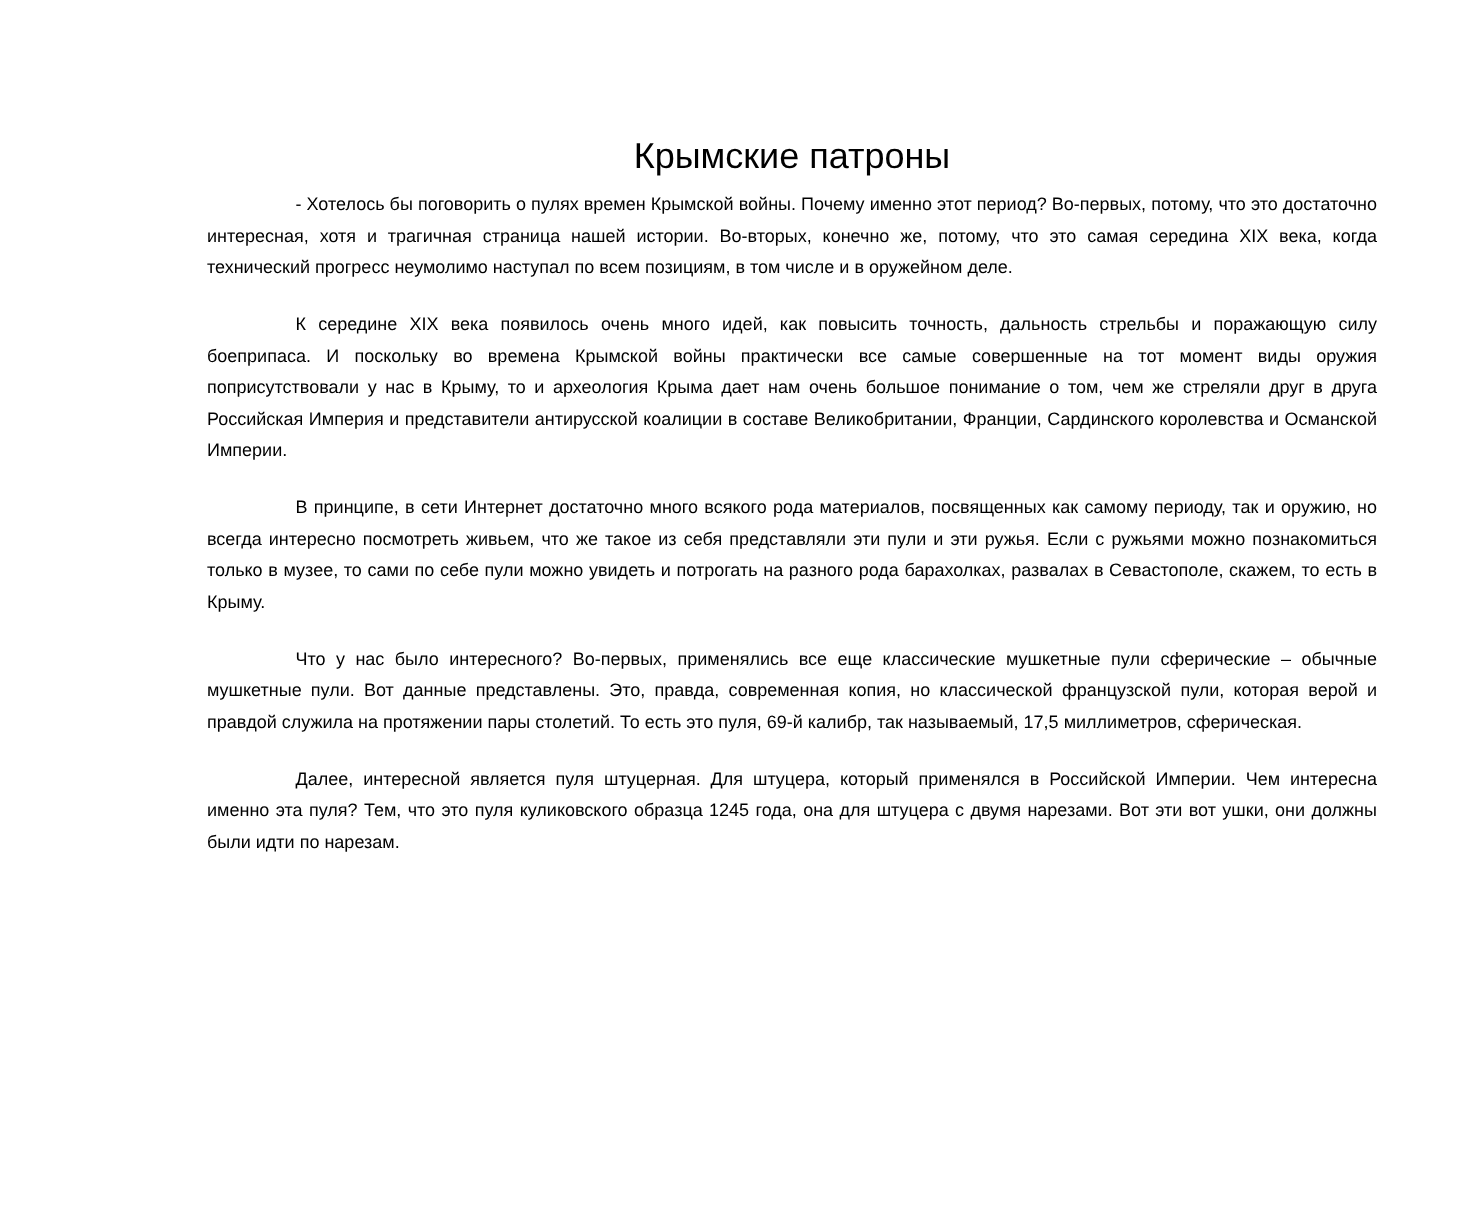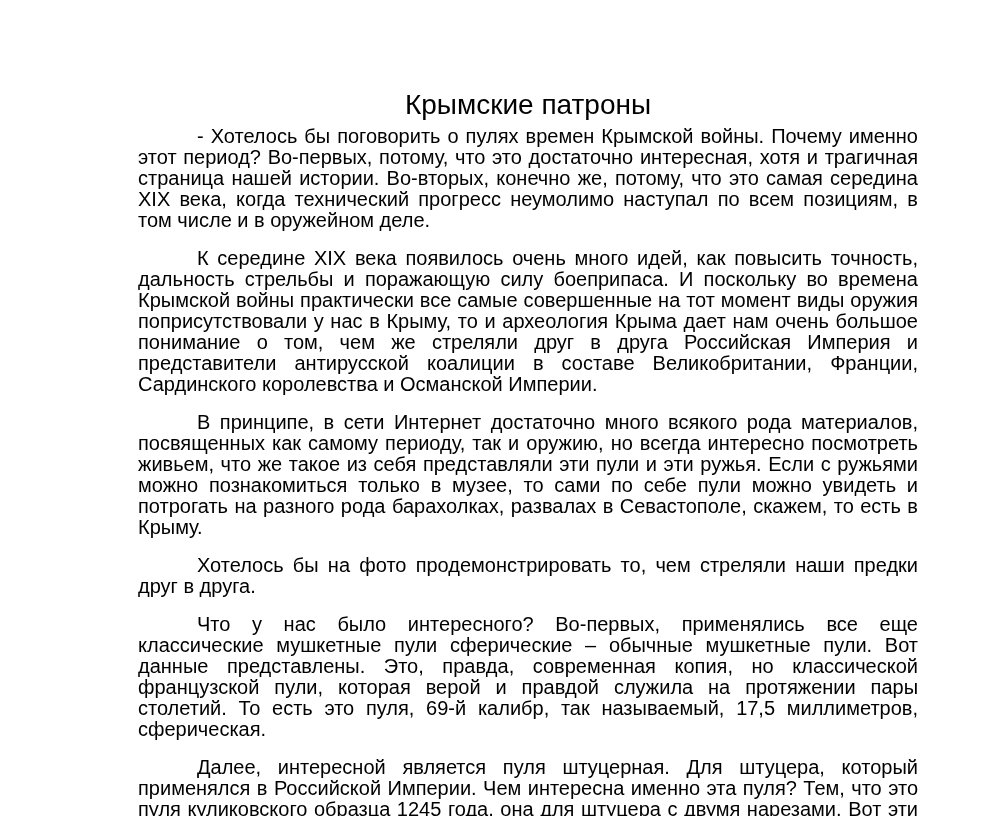--- a/index.html
+++ b/index.html
@@ -16,40 +16,39 @@
       color: #000000;
     }
     .page {
       position: absolute;
       left: 138px;
       top: 88px;
       width: 780px;
     }
     .doc-title {
       text-align: center;
-      font-size: 28px;
+      font-size: 24px;
       line-height: 34px;
       margin: 0 0 4px 0;
       font-weight: normal;
       padding-left: 0;
     }
     .para {
-      font-size: 20px;
+      font-size: 12px;
       line-height: 21px;
       text-align: justify;
       text-indent: 59px;
       margin: 0 0 17px 0;
       letter-spacing: 0px;
       word-spacing: 0px;
     }
   </style>
 </head>
 <body>
 
 <div class="page">
   <h1 class="doc-title">Крымские патроны</h1>
   <p class="para">- Хотелось бы поговорить о пулях времен Крымской войны. Почему именно этот период? Во-первых, потому, что это достаточно интересная, хотя и трагичная страница нашей истории. Во-вторых, конечно же, потому, что это самая середина XIX века, когда технический прогресс неумолимо наступал по всем позициям, в том числе и в оружейном деле.</p>
   <p class="para">К середине XIX века появилось очень много идей, как повысить  точность, дальность стрельбы и поражающую силу боеприпаса. И поскольку во времена Крымской войны практически все самые совершенные на тот момент виды оружия поприсутствовали у нас в Крыму, то и археология Крыма дает нам очень большое понимание о том, чем же стреляли друг в друга Российская Империя и представители антирусской коалиции в составе Великобритании, Франции, Сардинского королевства и Османской Империи.</p>
   <p class="para">В принципе, в сети Интернет достаточно много всякого рода материалов, посвященных как самому периоду, так и оружию, но всегда интересно посмотреть живьем, что же такое из себя представляли эти пули и эти ружья. Если с ружьями можно познакомиться только в музее, то сами по себе пули можно увидеть и потрогать на разного рода барахолках, развалах в Севастополе, скажем, то есть в Крыму.</p>
-  <p class="para">Хотелось бы на фото продемонстрировать то, чем стреляли наши предки друг в друга.</p>
   <p class="para">Что у нас было интересного? Во-первых, применялись все еще классические мушкетные пули сферические – обычные мушкетные пули. Вот данные представлены. Это, правда, современная копия, но классической французской пули, которая верой и правдой служила на протяжении пары столетий. То есть это пуля, 69-й калибр, так называемый, 17,5 миллиметров, сферическая.</p>
   <p class="para">Далее, интересной является пуля штуцерная. Для штуцера, который применялся в Российской Империи. Чем интересна именно эта пуля? Тем, что это пуля куликовского образца  1245 года, она для штуцера с двумя нарезами. Вот эти вот ушки, они должны были идти по нарезам.</p>
 </div>
 
 </body></html>

